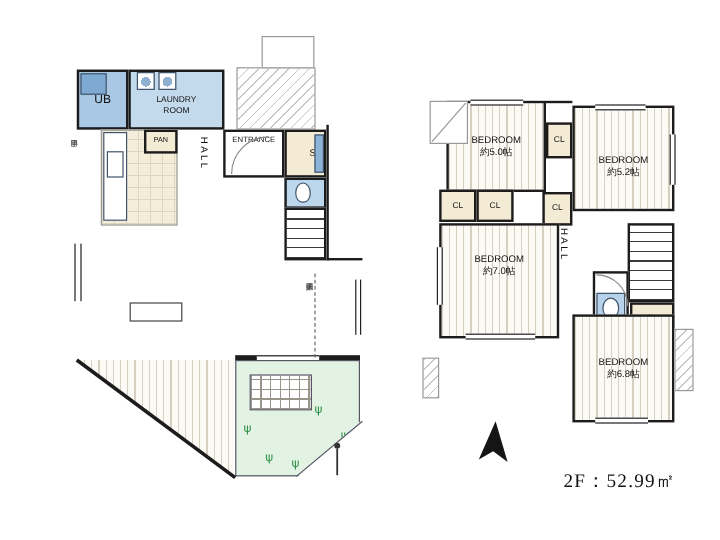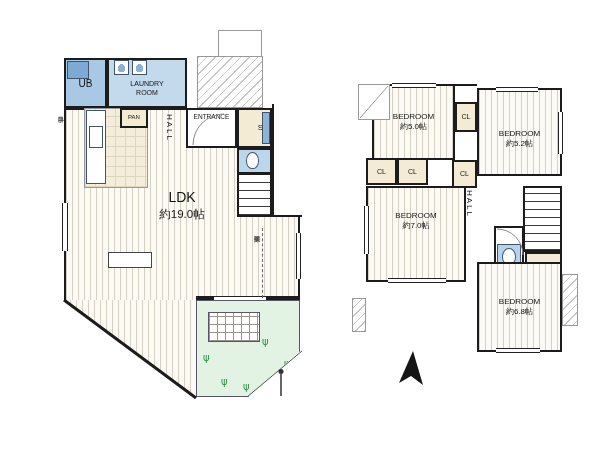--- a/index.html
+++ b/index.html
@@ -35,24 +35,20 @@
   .plant { position:absolute; font-size:10px; color:#2f9048; font-family:"DejaVu Sans",sans-serif; }
   .area-label{ position:absolute; font-family:"Liberation Serif","DejaVu Serif",serif;
                font-size:16px; letter-spacing:1px; color:#111; text-align:center; }
   svg.overlay{ position:absolute; left:0; top:0; pointer-events:none; }
 </style>
 </head>
 <body>
 
 <div id="canvas">
 
-  <div class="room floorv" style="left:64px;top:108px;width:236px;height:192px;border-bottom:none;">
-    <div class="lab" style="font-size:14px;">LDK</div>
-    <div class="lab" style="font-size:11.5px;">約19.0帖</div>
-  </div>
 
   <div class="abs floorv" style="left:64px;top:300px;width:132px;height:97px;clip-path:polygon(0 0,100% 0,100% 100%);"></div>
 
   <div class="abs" style="left:196px;top:296px;width:104px;height:5px;background:#1c1c1c;"></div>
   <div class="win-h" style="left:214px;top:296px;width:52px;height:5px;"></div>
 
   <div class="abs" style="left:196px;top:300px;width:104px;height:97px;background:#e3f3e3;border:1px solid #556;"></div>
   <div class="abs grid8" style="left:208px;top:312px;width:52px;height:30px;border:1px solid #556;"></div>
   <span class="plant" style="left:203px;top:352px;">ψ</span>
   <span class="plant" style="left:221px;top:376px;">ψ</span>
@@ -176,14 +172,15 @@
     <line x1="247" y1="397" x2="302" y2="351" stroke="#556" stroke-width="1"></line>
     <line x1="64" y1="300" x2="196" y2="398" stroke="#1c1c1c" stroke-width="3"></line>
     <path d="M 193,145 A 31,31 0 0 1 224,114" stroke="#888" fill="none" stroke-width="1"></path>
     <path d="M 497,229 A 26,26 0 0 1 523,255" stroke="#888" fill="none" stroke-width="1"></path>
     <line x1="360" y1="118" x2="388" y2="86" stroke="#999" stroke-width="1"></line>
     <path d="M413,351 L423,385 L411,376 L399,383 Z" fill="#151515"></path>
     <line x1="281" y1="374" x2="281" y2="396" stroke="#333" stroke-width="1.5"></line>
     <circle cx="281" cy="371.5" r="2.5" fill="#333"></circle>
   </svg>
 
+  <div class="area-label" style="left:434px;top:391px;width:165px;">2F：52.99㎡</div>
 
 </div>
 
 </body></html>

